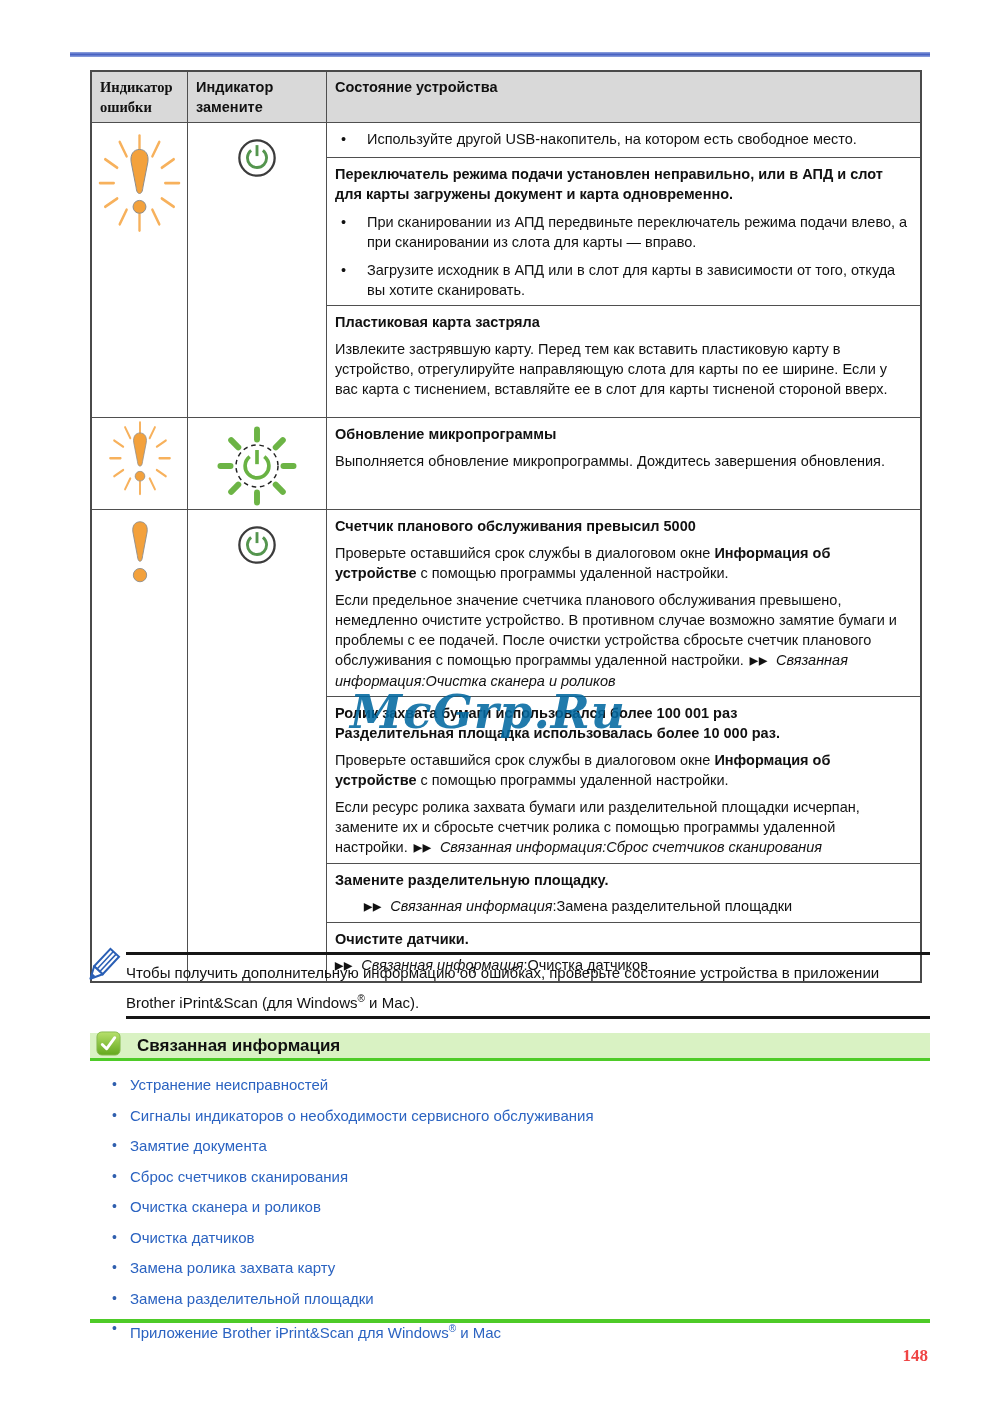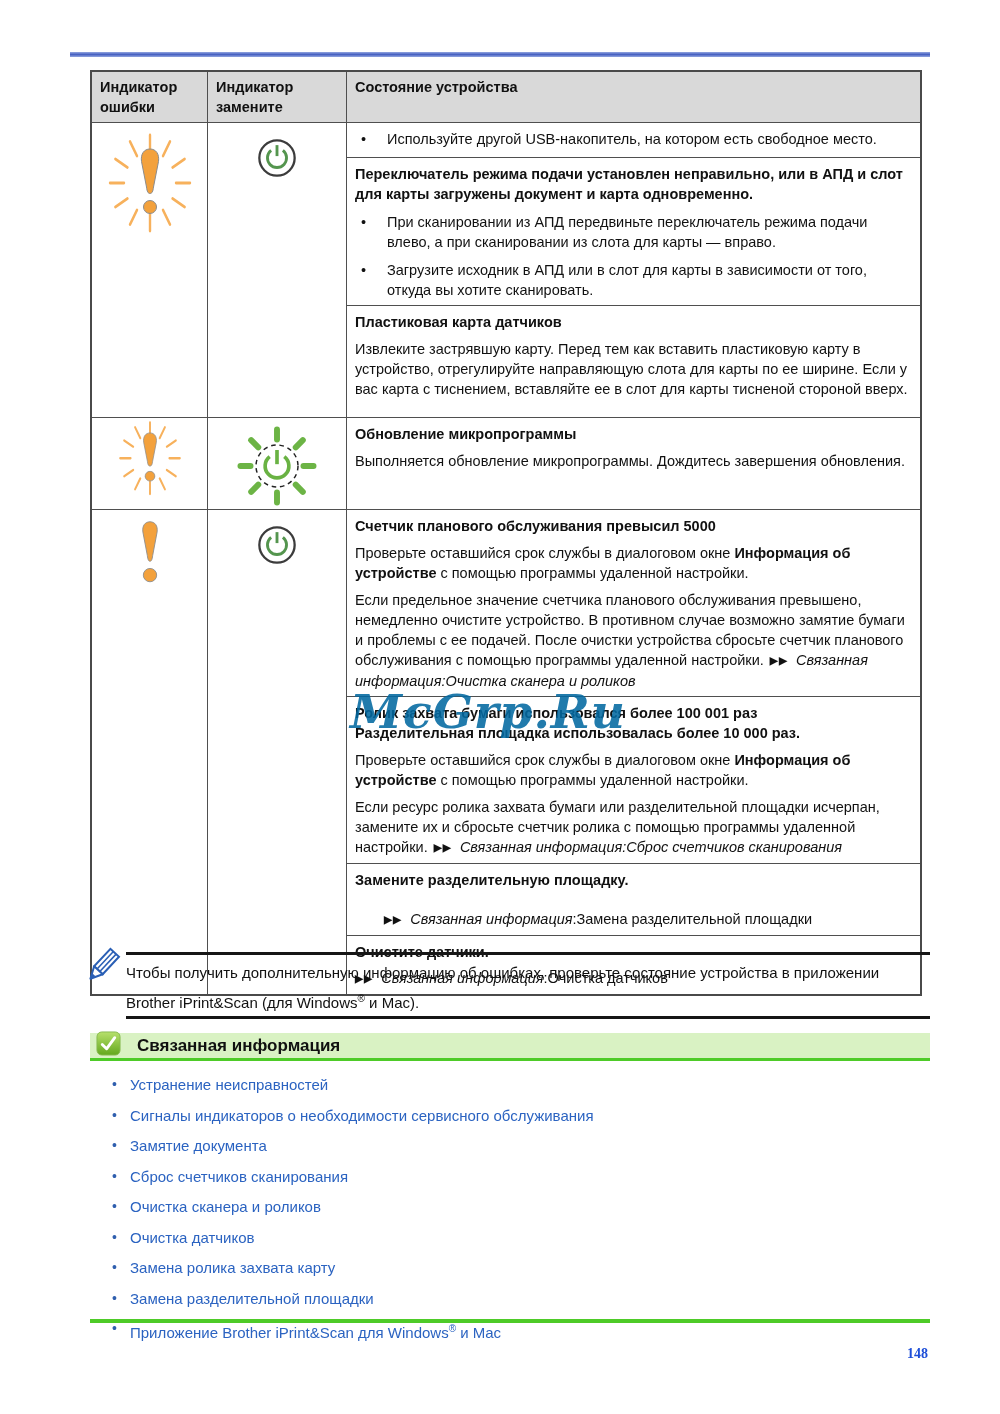--- a/index.html
+++ b/index.html
@@ -12,21 +12,21 @@
 
   
   .wm { position:absolute; left:350px; top:684px; z-index:6;
         font-family:"DejaVu Serif", serif; font-style:italic; font-weight:bold;
         font-size:47px; color:#0369a1; opacity:.88; letter-spacing:1px; }
 
   
   .tbl { position:absolute; left:90px; top:70px; width:832px;
          border:2px solid #4a4a4a; font-size:14.5px; line-height:20px; color:#111; }
   .trow { display:flex; }
-  .c1 { width:116px; border-right:1px solid #4f4f4f; flex:none; }
+  .c1 { width:96px; border-right:1px solid #4f4f4f; flex:none;font-family:Liberation Serif, serif; }
   .c2 { width:139px; border-right:1px solid #4f4f4f; flex:none; }
   .c3 { flex:1; min-width:0; }
   .thead { background:#d9d9d9; }
   .thead .cell { padding:5px 8px; font-weight:bold; min-height:46px; }
   .group { border-top:1px solid #4f4f4f; }
   .icon-cell { display:flex; justify-content:center; align-items:flex-start; padding-top:10px; }
   .sec { padding:6px 10px 5px 8px; }
   .sec + .sec { border-top:1px solid #4f4f4f; }
   .sec .b { font-weight:bold; }
   .bullet { display:flex; margin-top:6px; }
@@ -59,21 +59,21 @@
   .rel-bar .chk { margin-left:6px; position:relative; top:-2px; }
   .rel-title { font-size:17px; font-weight:bold; color:#101010; margin-left:16px; }
   .links { position:absolute; left:112px; top:1074px; width:810px; font-size:15px; color:#2b63c1; }
   .link-row { display:flex; margin-bottom:12.5px; line-height:15px; padding-top:3px; }
   .link-row::before { content:"•"; color:#2f5fae; width:18px; flex:none; font-size:14px; }
   .link { color:#2b63c1; text-decoration:none; cursor:pointer; }
   sup { font-size:10px; }
 
   .bottom-rule { position:absolute; left:90px; top:1319px; width:840px; height:4px; background:#4ecb28; }
   .page-num { position:absolute; right:72px; top:1346px; font-family:"Liberation Serif", serif;
-              font-weight:bold; font-size:14px; color:#1d4ed8; }
+              font-weight:bold; font-size:17px; color:#ef4444; }
 </style>
 </head>
 <body>
 
 <div class="page">
 
   <div class="top-rule"></div>
 
   <div class="wm">McGrp.Ru</div>
 
@@ -122,21 +122,21 @@
         <div class="sec h136">
           <div class="b">Переключатель режима подачи установлен неправильно, или в АПД и слот для карты загружены документ и карта одновременно.</div>
           <div class="bullet" style="margin-top:8px;">
               <span>При сканировании из АПД передвиньте переключатель режима подачи влево, а при сканировании из слота для карты — вправо.</span>
             </div>
           <div class="bullet" style="margin-top:8px;">
               <span>Загрузите исходник в АПД или в слот для карты в зависимости от того, откуда вы хотите сканировать.</span>
             </div>
         </div>
         <div class="sec h112">
-          <div class="b">Пластиковая карта датчиков</div>
+          <div class="b">Пластиковая карта застряла</div>
           <div class="para">Извлеките застрявшую карту. Перед тем как вставить пластиковую карту в устройство, отрегулируйте направляющую слота для карты по ее ширине. Если у вас карта с тиснением, вставляйте ее в слот для карты тисненой стороной вверх.</div>
         </div>
       </div>
     </div>
 
     <div class="trow group">
       <div class="c1 icon-cell" style="padding-top:3px;">
         <svg width="74" height="88" viewBox="0 0 96 118">
           <g transform="translate(48,50) scale(1,1.2)" stroke="#f7b15c" stroke-width="2.6" stroke-linecap="round">
             <line y1="-26" y2="-40"></line>
@@ -202,21 +202,21 @@
           <div class="para"><span>Если предельное значение счетчика планового обслуживания превышено, немедленно очистите устройство. В противном случае возможно замятие бумаги и проблемы с ее подачей. После очистки устройства сбросьте счетчик планового обслуживания с помощью программы удаленной настройки. </span><span class="arrows">▶▶</span> <span class="it">Связанная информация</span><span class="it">:Очистка сканера и роликов</span></div>
         </div>
         <div class="sec h156">
           <div class="b">Ролик захвата бумаги использовался более 100 001 раз</div>
           <div class="b">Разделительная площадка использовалась более 10 000 раз.</div>
           <div class="para"><span>Проверьте оставшийся срок службы в диалоговом окне </span><span class="b">Информация об устройстве</span><span> с помощью программы удаленной настройки.</span></div>
           <div class="para"><span>Если ресурс ролика захвата бумаги или разделительной площадки исчерпан, замените их и сбросьте счетчик ролика с помощью программы удаленной настройки. </span><span class="arrows">▶▶</span> <span class="it">Связанная информация</span><span class="it">:Сброс счетчиков сканирования</span></div>
         </div>
         <div class="sec h54">
           <div class="b">Замените разделительную площадку.</div>
-          <div class="para" style="margin-top:19px;padding-left:29px;"><span class="arrows" style="margin-left:0;">▶▶</span> <span class="it">Связанная информация</span><span>:Замена разделительной площадки</span></div>
+          <div class="para" style="margin-top:6px;padding-left:29px;"><span class="arrows" style="margin-left:0;">▶▶</span> <span class="it">Связанная информация</span><span>:Замена разделительной площадки</span></div>
         </div>
         <div class="sec h53">
           <div class="b">Очистите датчики.</div>
           <div class="para" style="margin-top:6px;"><span class="arrows" style="margin-left:0;">▶▶</span> <span class="it">Связанная информация</span><span>:Очистка датчиков</span></div>
         </div>
       </div>
     </div>
   </div>
 
   <svg class="note-pencil" width="40" height="40" viewBox="0 0 36 36">

